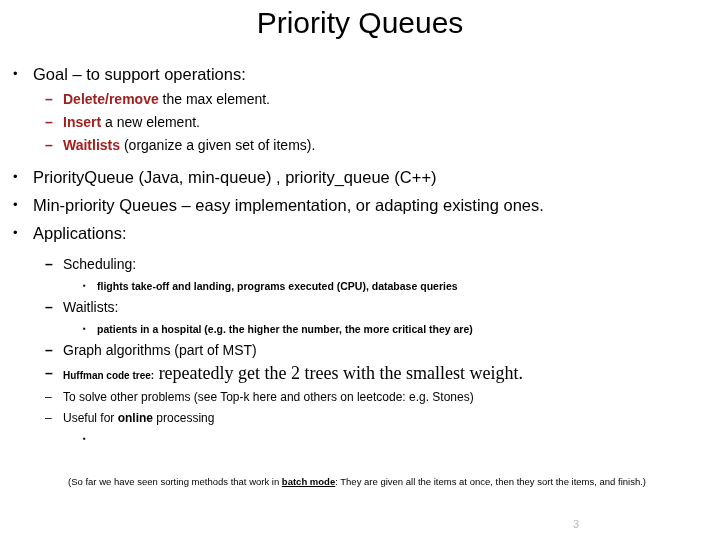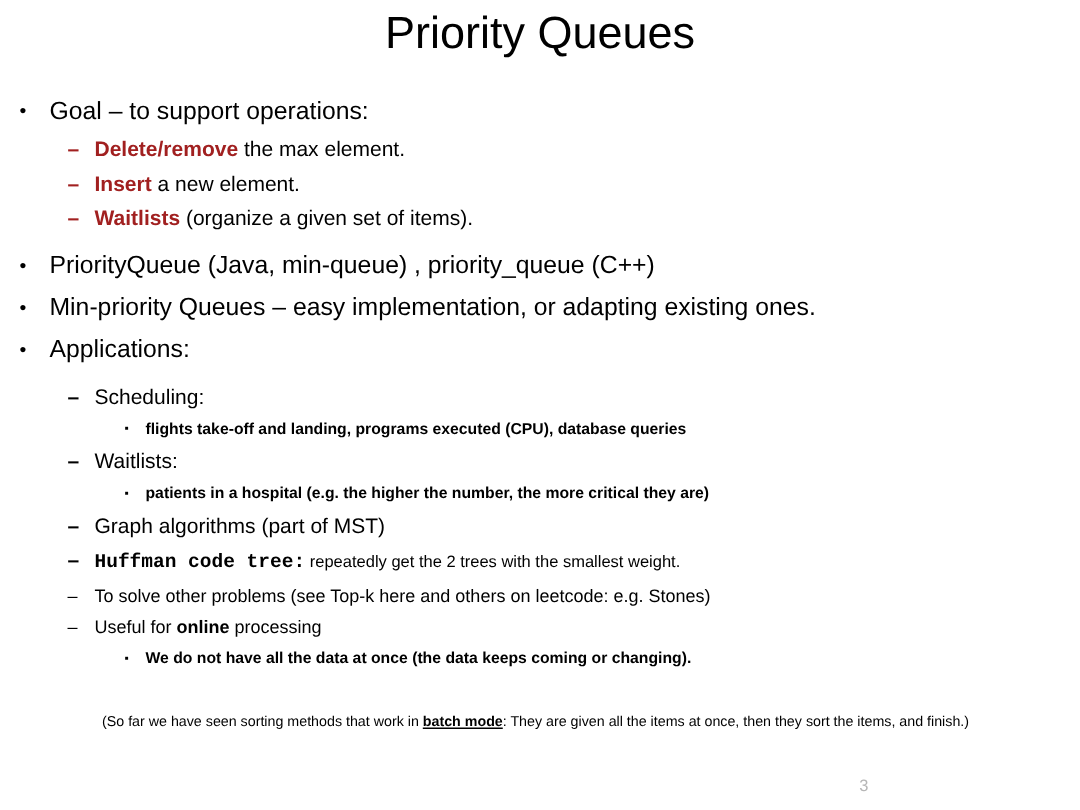--- a/index.html
+++ b/index.html
@@ -104,22 +104,22 @@
   }
   .l3 > .marker {
     left: 83px;
     top: 0;
     font-size: 8px;
     line-height: 20px;
   }
   .l2.small { font-size: 12px; line-height: 21px; }
   .l2.small > .marker { font-size: 12px; line-height: 21px; font-weight: 400; }
 
-  .mix-big { font-size: 13px; font-weight: 700; font-family: Liberation Mono, monospace; }
-  .mix-small { font-size: 11px; font-weight: 400; }
+  .mix-big { font-size: 10px; font-weight: 700; }
+  .mix-small { font-size: 18px; font-weight: 400; font-family: Liberation Serif, serif; }
 
   .u-bold {
     font-weight: 700;
   }
 
   
   .note {
     position: absolute;
     left: 68px;
     top: 474px;
@@ -219,21 +219,20 @@
       <span class="txt">To solve other problems (see Top-k here and others on leetcode:  e.g. Stones)</span>
     </div>
 
     <div class="row l2 small">
       <span class="marker">–</span>
       <span class="txt"><span>Useful for </span><span class="u-bold">online</span><span> processing</span></span>
     </div>
 
     <div class="row l3">
       <span class="marker">▪</span>
-      <span class="txt">We do not have all the data at once (the data keeps coming or changing).</span>
     </div>
 
   </div>
 
   <div class="note"><span>(So far we have seen sorting methods that work in </span><span class="u-bold">batch mode</span><span>: They are given all the items at once, then they sort the items, and finish.)</span></div>
 
   <div class="pagenum">3</div>
 
 </div>
 

